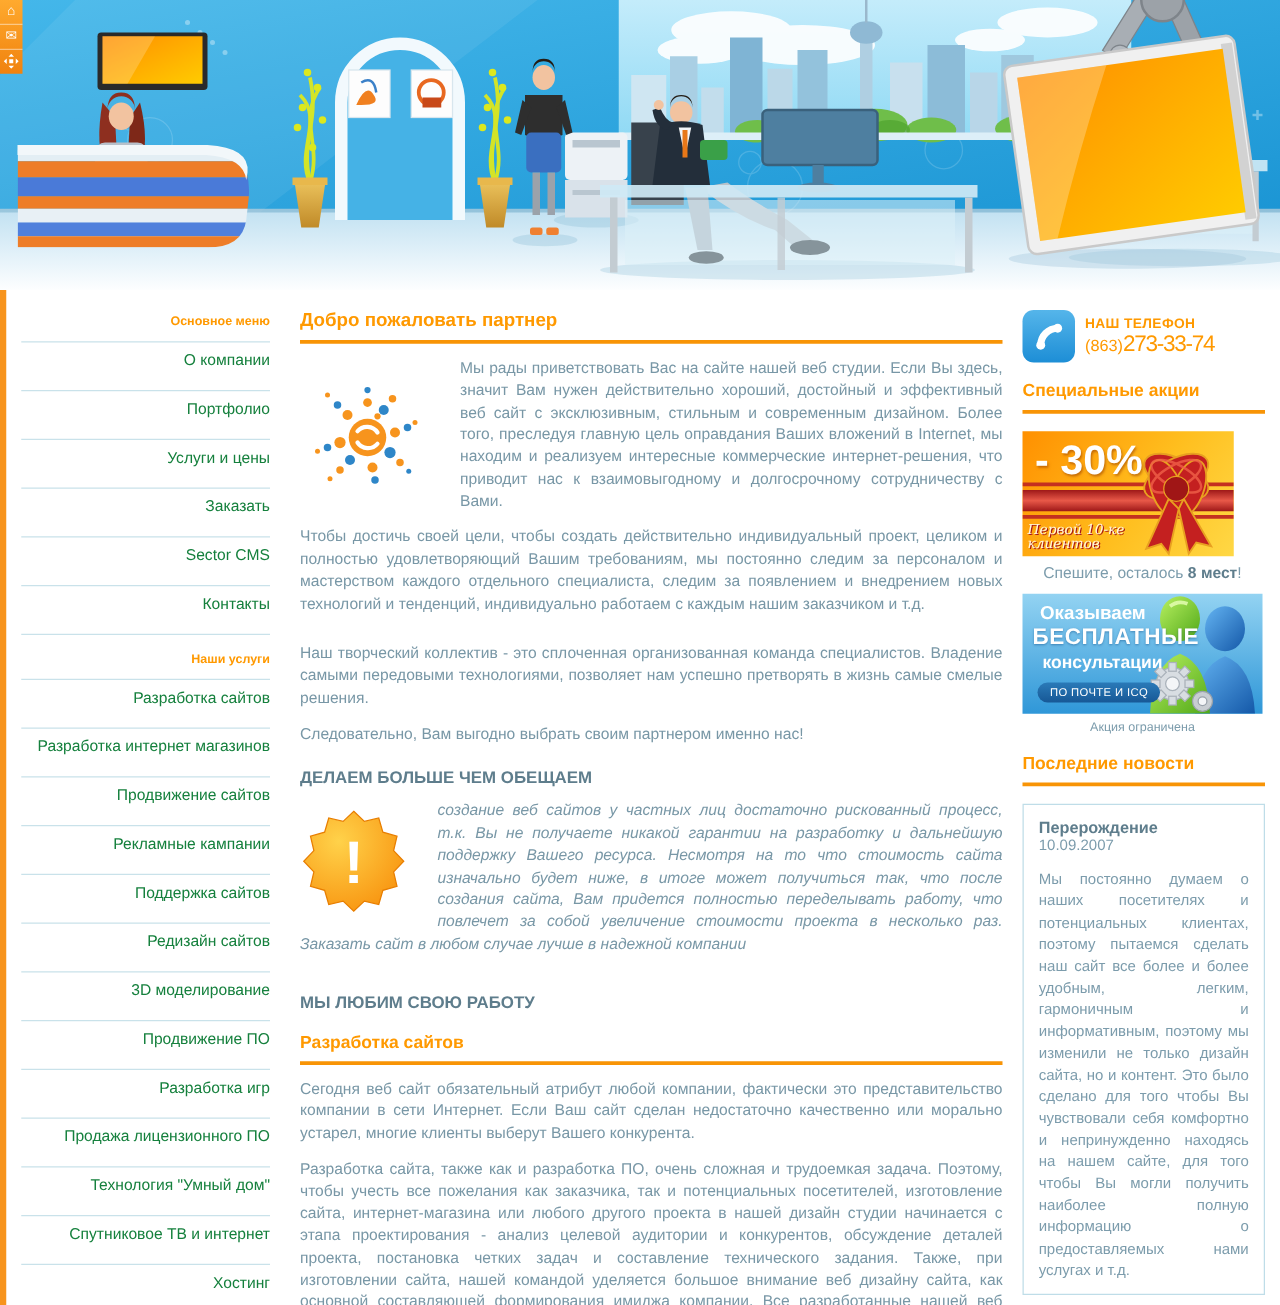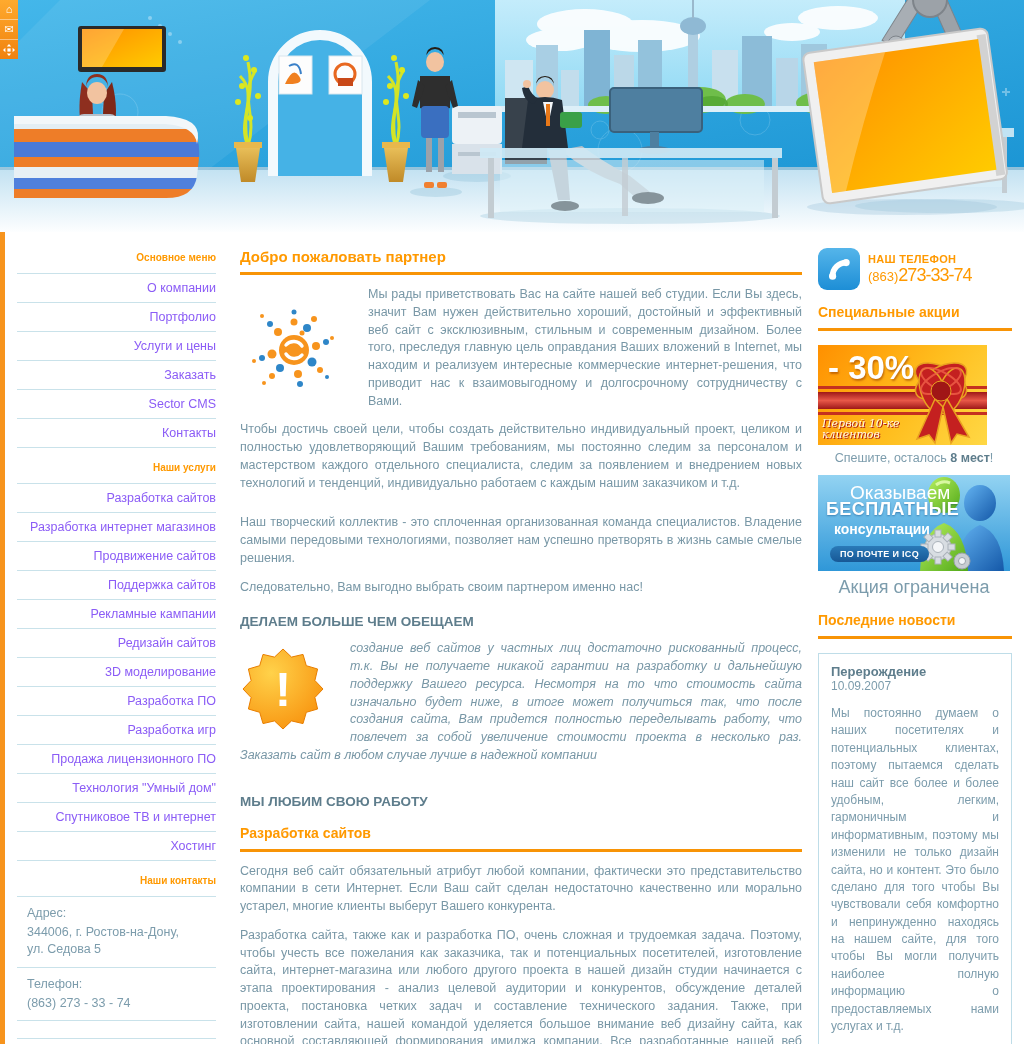--- a/index.html
+++ b/index.html
@@ -16,21 +16,21 @@
 
   
   .content-row{display:flex;min-height:765px;align-items:stretch;background:#fff;}
   .sidebar{width:228px;box-sizing:border-box;border-left:5px solid #F7941D;padding-top:6px;}
   .main{width:590px;box-sizing:border-box;padding:6px 16px 10px 12px;}
   .rightcol{width:206px;box-sizing:border-box;padding:10px 12px 0 0;}
 
   
   .menu-title{color:#FF9900;font-weight:bold;font-size:10px;text-align:right;padding:14px 12px 10px 0;}
   .menu{margin:0 12px 0 12px;border-top:1px solid #C9E2EA;}
-  .menu-item{color:#8b5cf6;font-size:12.5px;text-align:right;padding:7px 0 7px 0;border-bottom:1px solid #C9E2EA;cursor:pointer;}
+  .menu-item{color:#15803d;font-size:12.5px;text-align:right;padding:7px 0 17px 0;border-bottom:1px solid #C9E2EA;cursor:pointer;}
   .contacts{margin:0 12px 0 12px;border-top:1px solid #C9E2EA;}
   .contact-entry{padding:8px 0 9px 10px;border-bottom:1px solid #C9E2EA;color:#7C9CAC;font-size:12.5px;line-height:1.35;text-align:left;}
 
   
   .h-orange{color:#FF9900;font-size:15px;font-weight:bold;margin:10px 0 0;padding-bottom:7px;border-bottom:3px solid #F89406;}
   .h-orange2{color:#FF9900;font-size:14px;font-weight:bold;margin:16px 0 0;padding-bottom:8px;border-bottom:3px solid #F89406;}
   .h-dark{color:#5E7D8C;font-size:13.5px;font-weight:bold;margin:18px 0 4px;}
   .main p{color:#7897A6;font-size:12.5px;line-height:1.42;text-align:justify;margin:11px 0;}
   .logo-star{float:left;margin:14px 24px 4px 4px;}
   .badge{float:left;margin:8px 26px 6px 2px;}
@@ -50,25 +50,25 @@
   .ds1{top:41px;height:3px;background:#C43020;}
   .ds2{top:47px;height:17px;background:linear-gradient(#9E1818,#E85848 50%,#9E1818);}
   .ds3{top:67px;height:3px;background:#C43020;}
   .disc-pct{position:absolute;top:4px;left:10px;color:#fff;font-size:33px;font-weight:bold;text-shadow:1px 2px 2px rgba(150,60,0,.55);}
   .disc-script{position:absolute;bottom:4px;left:4px;width:125px;color:#FFF6E0;font-style:italic;font-family:"DejaVu Serif","Liberation Serif",serif;font-size:11px;line-height:1.05;text-align:left;text-shadow:1px 1px 0 #A81818;}
   .bow{position:absolute;top:2px;right:0;}
   .hurry{font-size:12.5px;color:#7C9CAC;margin:6px 0 10px;text-align:center;width:192px;}
   .hurry b{color:#5E7D8C;}
   .banner-consult{width:192px;height:96px;position:relative;background:linear-gradient(#93D3F2,#2F97D8);overflow:hidden;cursor:pointer;}
   .consult-art{position:absolute;right:0;top:0;}
-  .c-l1{position:absolute;top:7px;left:32px;color:#fff;font-size:19px;font-weight:normal;}
+  .c-l1{position:absolute;top:7px;left:14px;color:#fff;font-size:15px;font-weight:bold;}
   .c-l2{position:absolute;top:24px;left:8px;color:#fff;font-size:18px;font-weight:bold;letter-spacing:.4px;text-shadow:0 1px 2px rgba(0,60,120,.45);}
   .c-l3{position:absolute;top:46px;left:16px;color:#fff;font-size:14px;font-weight:bold;}
-  .c-l4{position:absolute;bottom:9px;left:12px;background:linear-gradient(#2A7AB8,#175896);border-radius:9px;color:#fff;font-size:9px;font-weight:bold;padding:3px 10px;letter-spacing:.3px;}
-  .limited{text-align:center;font-size:18px;color:#7C9CAC;margin:6px 0 6px;width:192px;}
+  .c-l4{position:absolute;bottom:9px;left:12px;background:linear-gradient(#2A7AB8,#175896);border-radius:9px;color:#fff;font-size:9px;font-weight:normal;padding:3px 10px;letter-spacing:.3px;}
+  .limited{text-align:center;font-size:10px;color:#7C9CAC;margin:6px 0 6px;width:192px;}
   .news-box{border:1px solid #BFDDE8;padding:10px 12px;margin-top:14px;width:168px;}
   .news-title{color:#5E7D8C;font-weight:bold;font-size:13px;}
   .news-date{color:#7C9CAC;font-size:12px;margin-bottom:12px;}
   .news-text{color:#7C9CAC;font-size:12px;text-align:justify;line-height:1.45;}
 </style>
 </head>
 <body>
 
 <div class="page">
 
@@ -326,25 +326,25 @@
           <div class="menu-item">Заказать</div>
           <div class="menu-item">Sector CMS</div>
           <div class="menu-item">Контакты</div>
         </div>
 
       <div class="menu-title">Наши услуги</div>
       <div class="menu">
           <div class="menu-item">Разработка сайтов</div>
           <div class="menu-item">Разработка интернет магазинов</div>
           <div class="menu-item">Продвижение сайтов</div>
+          <div class="menu-item">Рекламные кампании</div>
           <div class="menu-item">Поддержка сайтов</div>
-          <div class="menu-item">Рекламные кампании</div>
           <div class="menu-item">Редизайн сайтов</div>
           <div class="menu-item">3D моделирование</div>
-          <div class="menu-item">Разработка ПО</div>
+          <div class="menu-item">Продвижение ПО</div>
           <div class="menu-item">Разработка игр</div>
           <div class="menu-item">Продажа лицензионного ПО</div>
           <div class="menu-item">Технология "Умный дом"</div>
           <div class="menu-item">Спутниковое ТВ и интернет</div>
           <div class="menu-item">Хостинг</div>
         </div>
 
       <div class="menu-title">Наши контакты</div>
       <div class="contacts">
           <div class="contact-entry">

